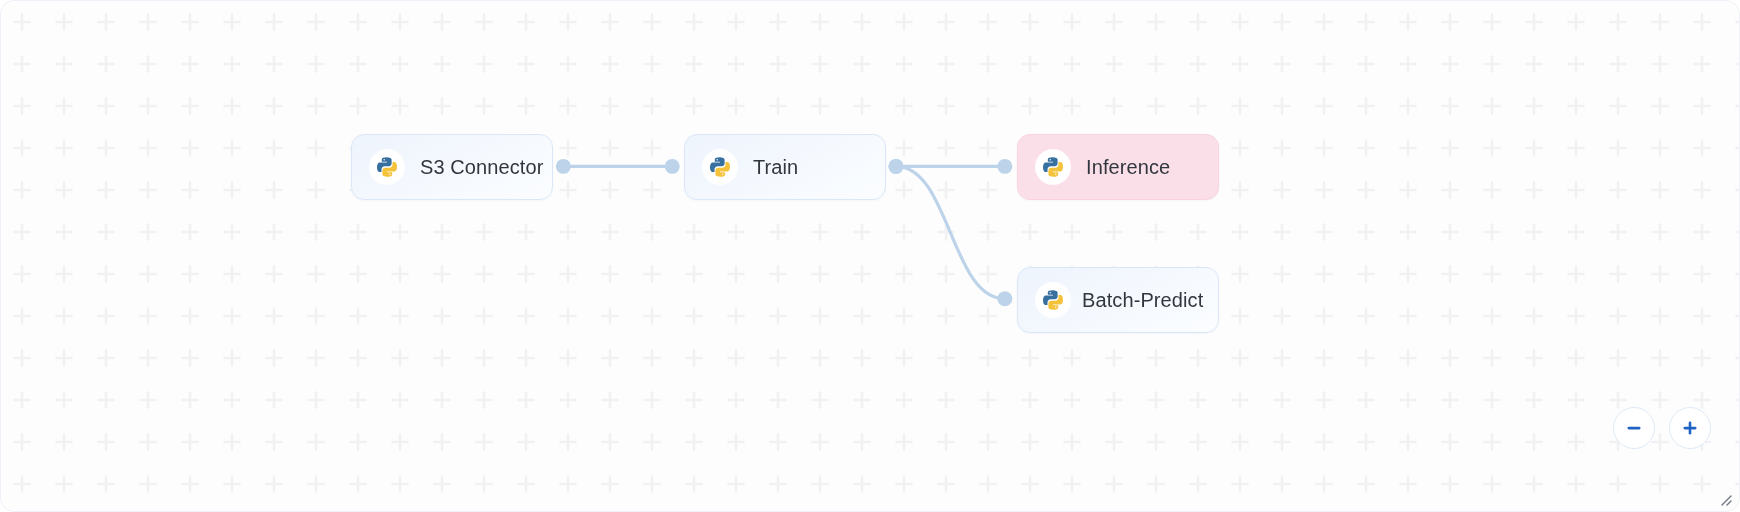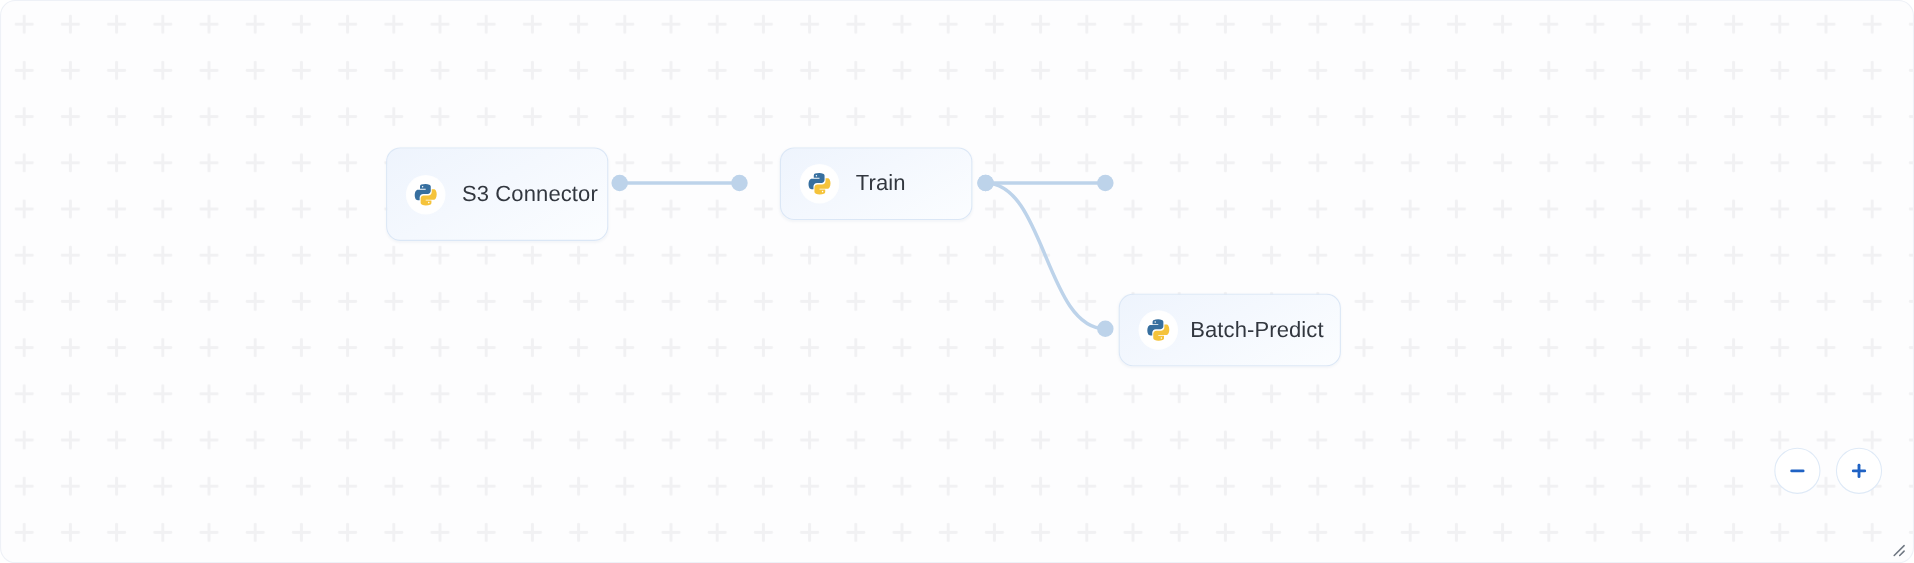--- a/index.html
+++ b/index.html
@@ -170,40 +170,49 @@
         <circle class="edge-handle" cx="1005" cy="166" r="7.5"></circle>
       </g>
 
       <g>
         <path class="edge-path" d="M 896 166 C 950 166, 951 299, 1005 299"></path>
         <circle class="edge-handle" cx="896" cy="166" r="7.5"></circle>
         <circle class="edge-handle" cx="1005" cy="299" r="7.5"></circle>
       </g>
     </svg>
 
-    <div class="flow-node node-blue" style="left:350px; top:133px; width:202px; height:85px;">
+    <div class="flow-node node-blue" style="left:350px; top:133px; width:202px; height:66px;">
       <span class="node-icon">
         <svg width="24" height="24" viewBox="0 0 24 24" xmlns="http://www.w3.org/2000/svg">
           <path d="M11.9 2.2c-1.6 0-2.9.2-3.8.6-.9.4-1.3 1-1.3 1.9v2h5.2v.7H5.1c-1 0-1.8.5-2.3 1.4-.5.9-.8 2.1-.8 3.5 0 1.4.2 2.5.7 3.4.5.9 1.2 1.3 2.1 1.3h1.7v-2.4c0-1 .3-1.8.9-2.4.6-.6 1.4-.9 2.4-.9h4c.8 0 1.5-.3 2-.8.5-.5.8-1.2.8-2V4.7c0-.8-.5-1.4-1.4-1.8-.9-.5-2-.7-3.3-.7zM9.2 4.1c.4 0 .7.3.7.7s-.3.7-.7.7-.7-.3-.7-.7.3-.7.7-.7z" fill="#376f9f"></path>
           <path d="M12.1 21.8c1.6 0 2.9-.2 3.8-.6.9-.4 1.3-1 1.3-1.9v-2h-5.2v-.7h6.9c1 0 1.8-.5 2.3-1.4.5-.9.8-2.1.8-3.5 0-1.4-.2-2.5-.7-3.4-.5-.9-1.2-1.3-2.1-1.3h-1.7v2.4c0 1-.3 1.8-.9 2.4-.6.6-1.4.9-2.4.9h-4c-.8 0-1.5.3-2 .8-.5.5-.8 1.2-.8 2v3.8c0 .8.5 1.4 1.4 1.8.9.5 2 .7 3.3.7zm2.7-1.9c-.4 0-.7-.3-.7-.7s.3-.7.7-.7.7.3.7.7-.3.7-.7.7z" fill="#f5c33b"></path>
         </svg>
       </span>
       <span class="node-label">S3 Connector</span>
     </div>
 
-    <div class="flow-node node-blue" style="left:708px; top:133px; width:175px; height:66px;">
+    <div class="flow-node node-blue" style="left:683px; top:133px; width:202px; height:66px;">
       <span class="node-icon">
         <svg width="24" height="24" viewBox="0 0 24 24" xmlns="http://www.w3.org/2000/svg">
           <path d="M11.9 2.2c-1.6 0-2.9.2-3.8.6-.9.4-1.3 1-1.3 1.9v2h5.2v.7H5.1c-1 0-1.8.5-2.3 1.4-.5.9-.8 2.1-.8 3.5 0 1.4.2 2.5.7 3.4.5.9 1.2 1.3 2.1 1.3h1.7v-2.4c0-1 .3-1.8.9-2.4.6-.6 1.4-.9 2.4-.9h4c.8 0 1.5-.3 2-.8.5-.5.8-1.2.8-2V4.7c0-.8-.5-1.4-1.4-1.8-.9-.5-2-.7-3.3-.7zM9.2 4.1c.4 0 .7.3.7.7s-.3.7-.7.7-.7-.3-.7-.7.3-.7.7-.7z" fill="#376f9f"></path>
           <path d="M12.1 21.8c1.6 0 2.9-.2 3.8-.6.9-.4 1.3-1 1.3-1.9v-2h-5.2v-.7h6.9c1 0 1.8-.5 2.3-1.4.5-.9.8-2.1.8-3.5 0-1.4-.2-2.5-.7-3.4-.5-.9-1.2-1.3-2.1-1.3h-1.7v2.4c0 1-.3 1.8-.9 2.4-.6.6-1.4.9-2.4.9h-4c-.8 0-1.5.3-2 .8-.5.5-.8 1.2-.8 2v3.8c0 .8.5 1.4 1.4 1.8.9.5 2 .7 3.3.7zm2.7-1.9c-.4 0-.7-.3-.7-.7s.3-.7.7-.7.7.3.7.7-.3.7-.7.7z" fill="#f5c33b"></path>
         </svg>
       </span>
       <span class="node-label">Train</span>
     </div>
 
+    <div class="flow-node node-pink" style="left:1016px; top:133px; width:202px; height:66px;">
+      <span class="node-icon">
+        <svg width="24" height="24" viewBox="0 0 24 24" xmlns="http://www.w3.org/2000/svg">
+          <path d="M11.9 2.2c-1.6 0-2.9.2-3.8.6-.9.4-1.3 1-1.3 1.9v2h5.2v.7H5.1c-1 0-1.8.5-2.3 1.4-.5.9-.8 2.1-.8 3.5 0 1.4.2 2.5.7 3.4.5.9 1.2 1.3 2.1 1.3h1.7v-2.4c0-1 .3-1.8.9-2.4.6-.6 1.4-.9 2.4-.9h4c.8 0 1.5-.3 2-.8.5-.5.8-1.2.8-2V4.7c0-.8-.5-1.4-1.4-1.8-.9-.5-2-.7-3.3-.7zM9.2 4.1c.4 0 .7.3.7.7s-.3.7-.7.7-.7-.3-.7-.7.3-.7.7-.7z" fill="#376f9f"></path>
+          <path d="M12.1 21.8c1.6 0 2.9-.2 3.8-.6.9-.4 1.3-1 1.3-1.9v-2h-5.2v-.7h6.9c1 0 1.8-.5 2.3-1.4.5-.9.8-2.1.8-3.5 0-1.4-.2-2.5-.7-3.4-.5-.9-1.2-1.3-2.1-1.3h-1.7v2.4c0 1-.3 1.8-.9 2.4-.6.6-1.4.9-2.4.9h-4c-.8 0-1.5.3-2 .8-.5.5-.8 1.2-.8 2v3.8c0 .8.5 1.4 1.4 1.8.9.5 2 .7 3.3.7zm2.7-1.9c-.4 0-.7-.3-.7-.7s.3-.7.7-.7.7.3.7.7-.3.7-.7.7z" fill="#f5c33b"></path>
+        </svg>
+      </span>
+      <span class="node-label">Inference</span>
+    </div>
 
     <div class="flow-node node-blue" style="left:1016px; top:266px; width:202px; height:66px;gap:12px;">
       <span class="node-icon">
         <svg width="24" height="24" viewBox="0 0 24 24" xmlns="http://www.w3.org/2000/svg">
           <path d="M11.9 2.2c-1.6 0-2.9.2-3.8.6-.9.4-1.3 1-1.3 1.9v2h5.2v.7H5.1c-1 0-1.8.5-2.3 1.4-.5.9-.8 2.1-.8 3.5 0 1.4.2 2.5.7 3.4.5.9 1.2 1.3 2.1 1.3h1.7v-2.4c0-1 .3-1.8.9-2.4.6-.6 1.4-.9 2.4-.9h4c.8 0 1.5-.3 2-.8.5-.5.8-1.2.8-2V4.7c0-.8-.5-1.4-1.4-1.8-.9-.5-2-.7-3.3-.7zM9.2 4.1c.4 0 .7.3.7.7s-.3.7-.7.7-.7-.3-.7-.7.3-.7.7-.7z" fill="#376f9f"></path>
           <path d="M12.1 21.8c1.6 0 2.9-.2 3.8-.6.9-.4 1.3-1 1.3-1.9v-2h-5.2v-.7h6.9c1 0 1.8-.5 2.3-1.4.5-.9.8-2.1.8-3.5 0-1.4-.2-2.5-.7-3.4-.5-.9-1.2-1.3-2.1-1.3h-1.7v2.4c0 1-.3 1.8-.9 2.4-.6.6-1.4.9-2.4.9h-4c-.8 0-1.5.3-2 .8-.5.5-.8 1.2-.8 2v3.8c0 .8.5 1.4 1.4 1.8.9.5 2 .7 3.3.7zm2.7-1.9c-.4 0-.7-.3-.7-.7s.3-.7.7-.7.7.3.7.7-.3.7-.7.7z" fill="#f5c33b"></path>
         </svg>
       </span>
       <span class="node-label">Batch-Predict</span>
     </div>

